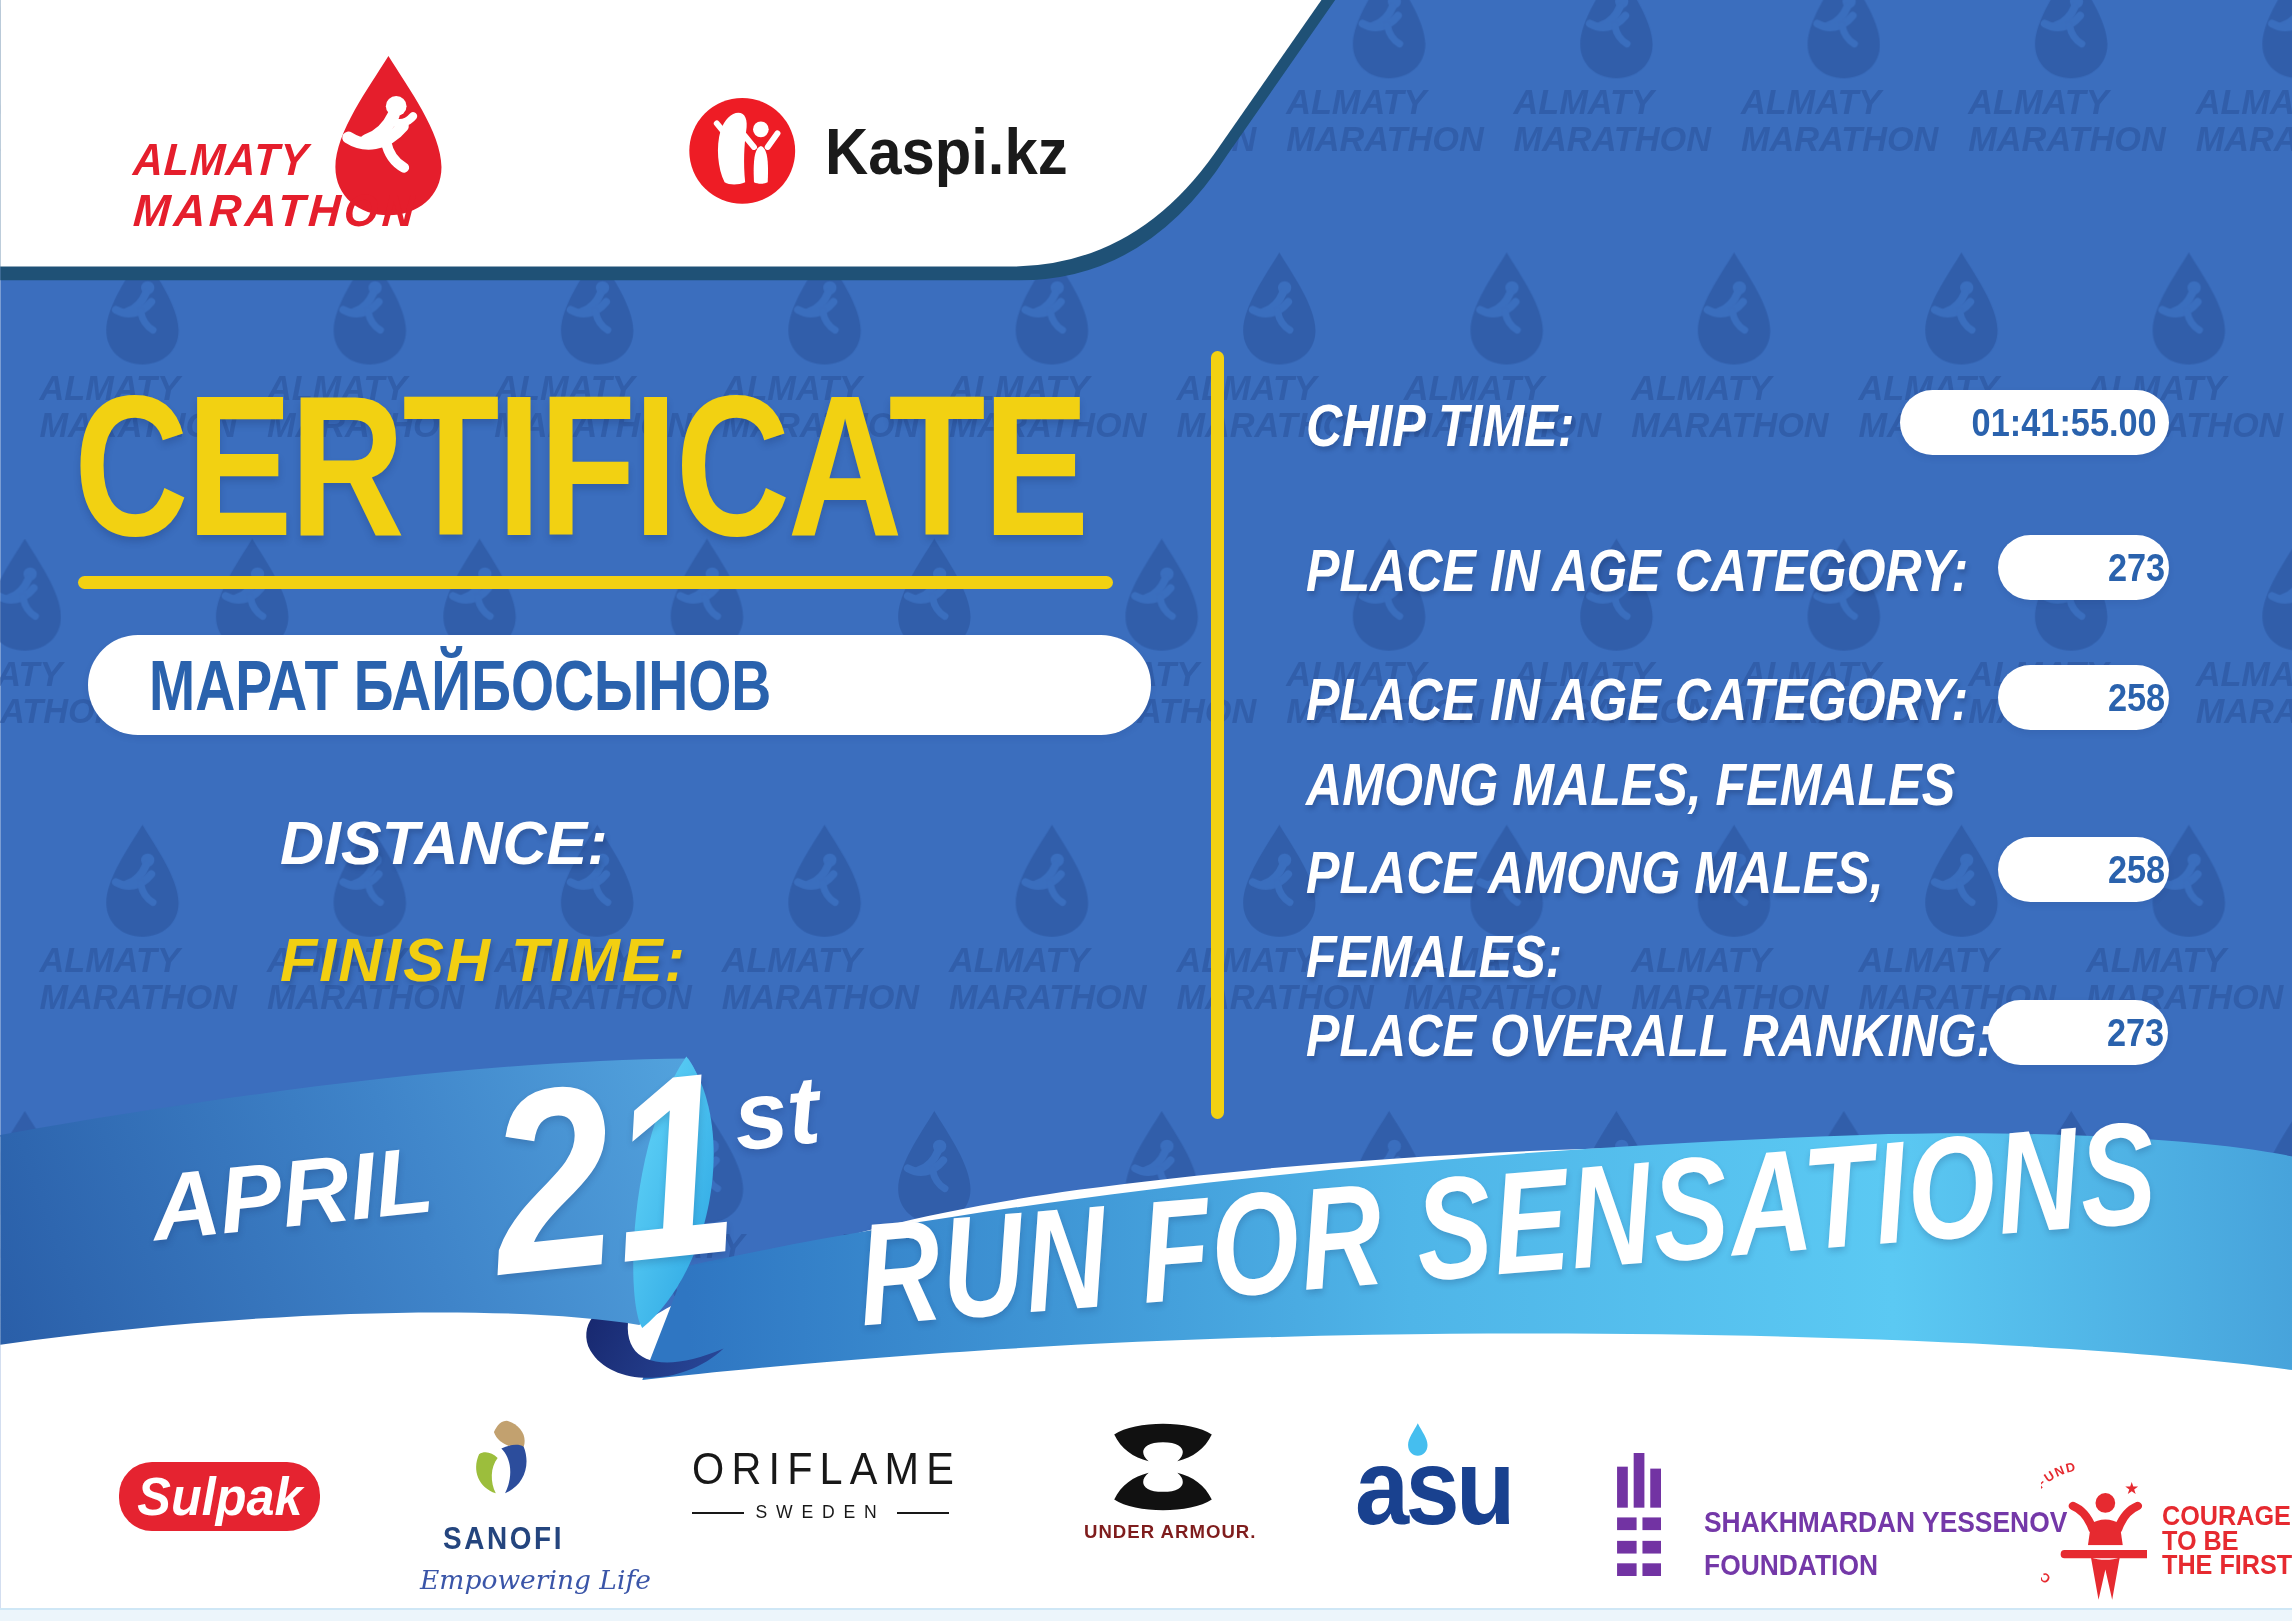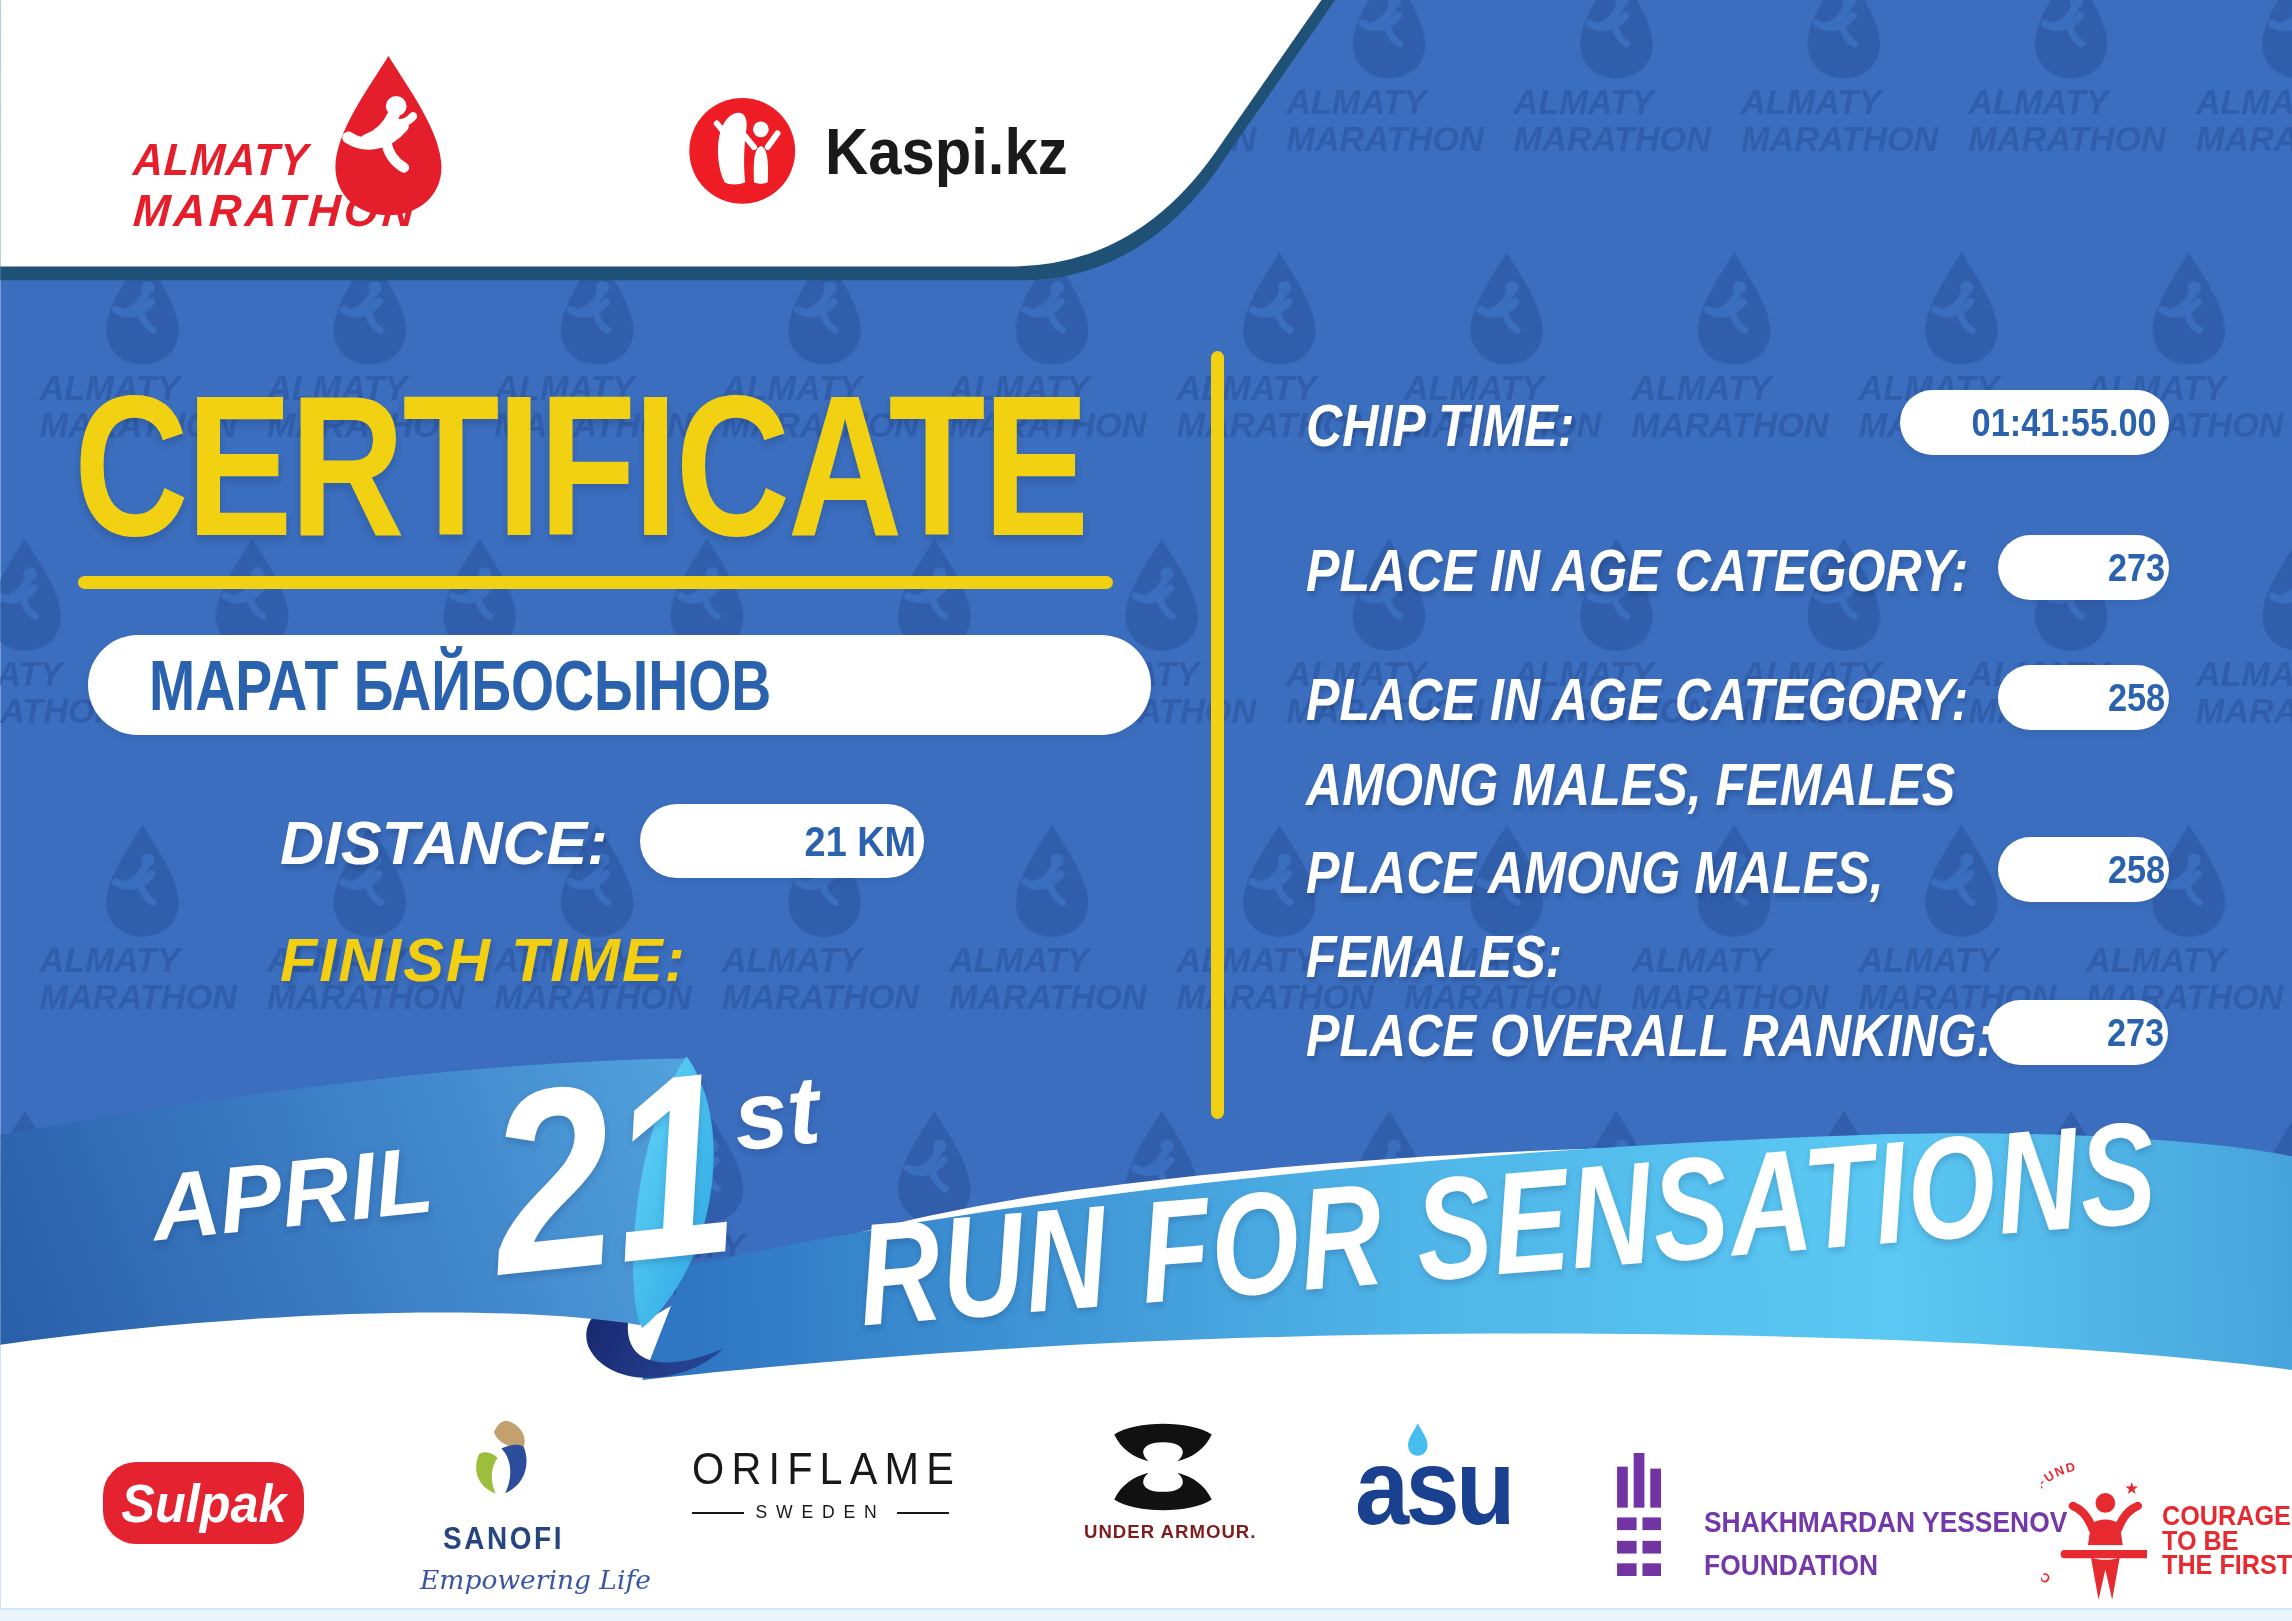--- a/index.html
+++ b/index.html
@@ -877,23 +877,20 @@
   <div class="abs kaspi-word" style="left:825px;top:114px;font-size:65px;transform:scaleX(0.92);">Kaspi.kz</div>
 
   <div class="abs cert-title" style="left:74px;top:365px;">CERTIFICATE</div>
   <div class="abs underline" style="left:78px;top:576px;width:1035px;height:12.7px;"></div>
 
   <div class="abs lbl lbl-white" style="left:280px;top:810px;font-size:61px;">DISTANCE:</div>
 
   <div class="abs pill" style="left:88px;top:635px;width:1002px;height:100px;justify-content:flex-start;padding-left:61px;">
     <span class="name-text">МАРАТ БАЙБОСЫНОВ</span>
   </div>
-  <div class="abs pill" style="left:640px;top:804px;width:284px;height:74px;">
-    <span class="pill-val" style="font-size:43px;">21 KM</span>
-  </div>
 
   <div class="abs lbl lbl-yellow" style="left:280px;top:927px;font-size:61px;letter-spacing:2px;">FINISH TIME:</div>
 
   <div class="abs vline" style="left:1211px;top:351px;width:12.7px;height:768px;"></div>
 
   <div class="abs lbl lbl-white" style="left:1306px;top:394px;font-size:59px;transform:scaleX(0.85);">CHIP TIME:</div>
   <div class="abs pill" style="left:1900px;top:390px;width:269px;height:65px;">
     <span class="pill-val" style="font-size:39px;">01:41:55.00</span>
   </div>
 
@@ -917,21 +914,21 @@
   <div class="abs lbl lbl-white" style="left:1306px;top:1004px;font-size:59px;transform:scaleX(0.85);">PLACE OVERALL RANKING:</div>
   <div class="abs pill" style="left:1988px;top:1000px;width:180px;height:65px;">
     <span class="pill-val" style="font-size:39px;">273</span>
   </div>
 
   <div class="abs ribbon-txt" style="left:147px;top:1162px;font-size:94px;transform:rotate(-6deg);">APRIL</div>
   <div class="abs ribbon-txt" style="left:478px;top:1057px;font-size:259px;transform:rotate(-6deg) scaleX(0.84);">21</div>
   <div class="abs ribbon-txt" style="left:729px;top:1070px;font-size:96px;transform:rotate(-6deg);">st</div>
   <div class="abs ribbon-txt" style="left:853px;top:1204px;font-size:145px;letter-spacing:2px;transform:rotate(-4.6deg) scaleX(0.78);">RUN FOR SENSATIONS</div>
 
-  <div class="abs sulpak-box" style="left:103px;top:1462px;width:201px;height:82px;">
+  <div class="abs sulpak-box" style="left:119px;top:1462px;width:201px;height:69px;">
     <span class="sulpak-word">Sulpak</span>
   </div>
 
   <svg class="abs" style="left:453px;top:1417px;" width="93" height="93" viewBox="0 0 100 100">
     <path d="M 58,4 C 72,8 80,20 76,32 C 62,34 48,28 44,16 C 48,8 52,4 58,4 Z" fill="#C2A16F"></path>
     <path d="M 76,32 C 84,52 76,74 56,82 C 64,66 64,46 52,34 C 60,30 70,28 76,32 Z" fill="#2C4D9C"></path>
     <path d="M 28,40 C 20,58 28,76 46,82 C 40,70 40,54 48,44 C 42,38 34,36 28,40 Z" fill="#9CBE3C"></path>
   </svg>
   <div class="abs sanofi-word" style="left:443px;top:1521px;">SANOFI</div>
   <div class="abs sanofi-script" style="left:420px;top:1564px;">Empowering Life</div>

